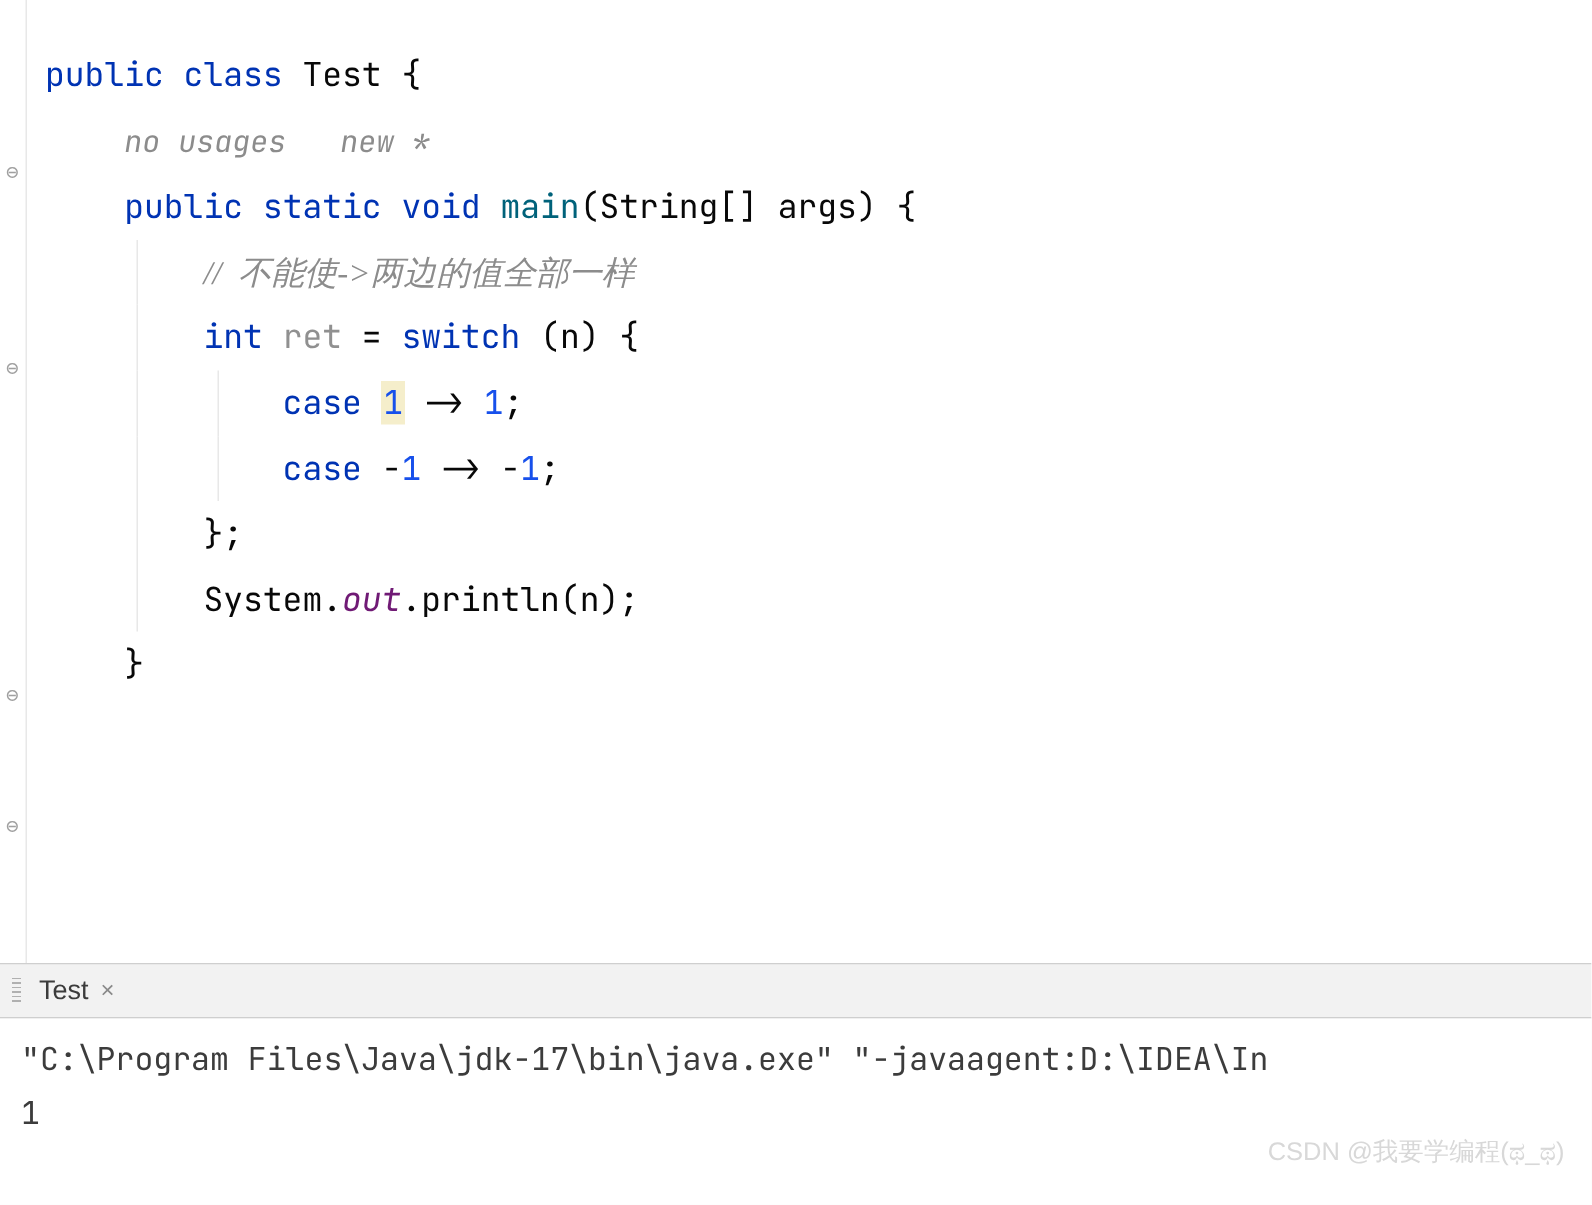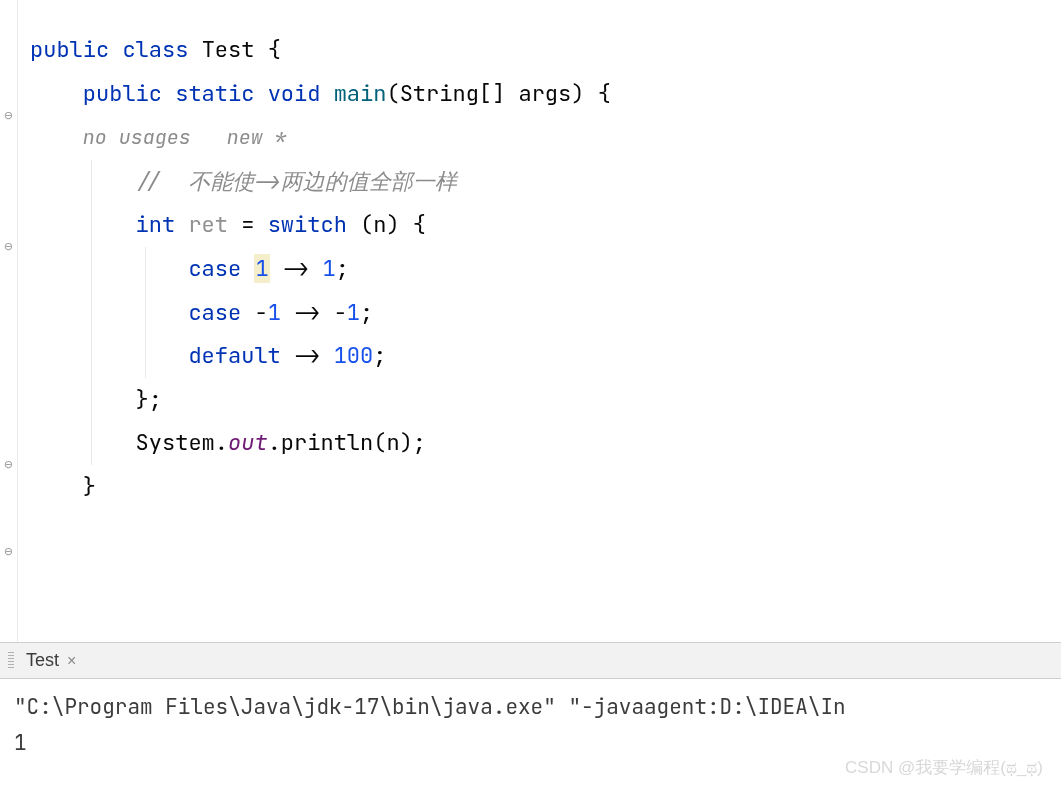--- a/index.html
+++ b/index.html
@@ -46,21 +46,21 @@
 }
 .indent-guide {
   border-left:1px solid #e8e8e8;
   position:absolute;
   top:0; bottom:0;
 }
 .kw { color:#0033b3; }
 .txt { color:#080808; }
 .fn { color:#00627a; }
 .num { color:#1750eb; }
-.com { color:#8c8c8c; font-style:italic; }
+.com { color:#8c8c8c; font-style:italic;font-family:Liberation Serif, serif; }
 .hint { color:#8c8c8c; font-style:italic; font-size:20px; }
 .unused { color:#909090; }
 .field { color:#701a75; font-style:italic; }
 .hlnum { background:#f5eecb; padding:0 1px; }
 .lbrace,.rbrace,.punct { color:#080808; }
 
 .bottom-panel {
   border-top:1px solid #cfcfcf;
   background:#f2f2f2;
   height:161px;
@@ -119,27 +119,26 @@
 
 <div class="editor">
   <div class="gutter">
     <span class="fold-marker" style="top:108px;">⊖</span>
     <span class="fold-marker" style="top:239px;">⊖</span>
     <span class="fold-marker" style="top:457px;">⊖</span>
     <span class="fold-marker" style="top:544px;">⊖</span>
   </div>
   <div class="code-area">
     <div class="line"><span class="kw">public</span> <span class="kw">class</span> <span class="txt">Test</span> <span class="lbrace">{</span></div>
+    <div class="line">    <span class="hint"><span>no usages</span>   <span>new *</span></span></div>
     <div class="line">    <span class="kw">public</span> <span class="kw">static</span> <span class="kw">void</span> <span class="fn">main</span><span class="punct">(</span><span class="txt">String[] </span><span class="txt">args</span><span class="punct">)</span> <span class="lbrace">{</span></div>
-    <div class="line">    <span class="hint"><span>no usages</span>   <span>new *</span></span></div>
     <div class="line"><span class="indent-guide" style="left:73px;"></span>        <span class="com">//  不能使-&gt;两边的值全部一样</span></div>
     <div class="line"><span class="indent-guide" style="left:73px;"></span>        <span class="kw">int</span> <span class="unused">ret</span><span class="txt"> = </span><span class="kw">switch</span> <span class="punct">(</span><span class="txt">n</span><span class="punct">)</span> <span class="lbrace">{</span></div>
     <div class="line"><span class="indent-guide" style="left:73px;"></span><span class="indent-guide" style="left:127px;"></span>            <span class="kw">case</span> <span class="num hlnum">1</span><span class="txt"> -&gt; </span><span class="num">1</span><span class="punct">;</span></div>
     <div class="line"><span class="indent-guide" style="left:73px;"></span><span class="indent-guide" style="left:127px;"></span>            <span class="kw">case</span> <span class="txt">-</span><span class="num">1</span><span class="txt"> -&gt; </span><span class="txt">-</span><span class="num">1</span><span class="punct">;</span></div>
-    <div class="line"><span class="indent-guide" style="left:73px;"></span><span class="indent-guide" style="left:127px;"></span>            <span class="kw">default</span><span class="txt"> -&gt; </span><span class="num">100</span><span class="punct">;</span></div>
     <div class="line"><span class="indent-guide" style="left:73px;"></span>        <span class="rbrace">}</span><span class="punct">;</span></div>
     <div class="line"><span class="indent-guide" style="left:73px;"></span>        <span class="txt">System</span><span class="punct">.</span><span class="field">out</span><span class="punct">.</span><span class="txt">println</span><span class="punct">(</span><span class="txt">n</span><span class="punct">)</span><span class="punct">;</span></div>
     <div class="line">    <span class="rbrace">}</span></div>
   </div>
 </div>
 
 <div class="bottom-panel">
   <div class="tab-bar">
     <div class="tab-handle"></div>
     <div class="tab">

